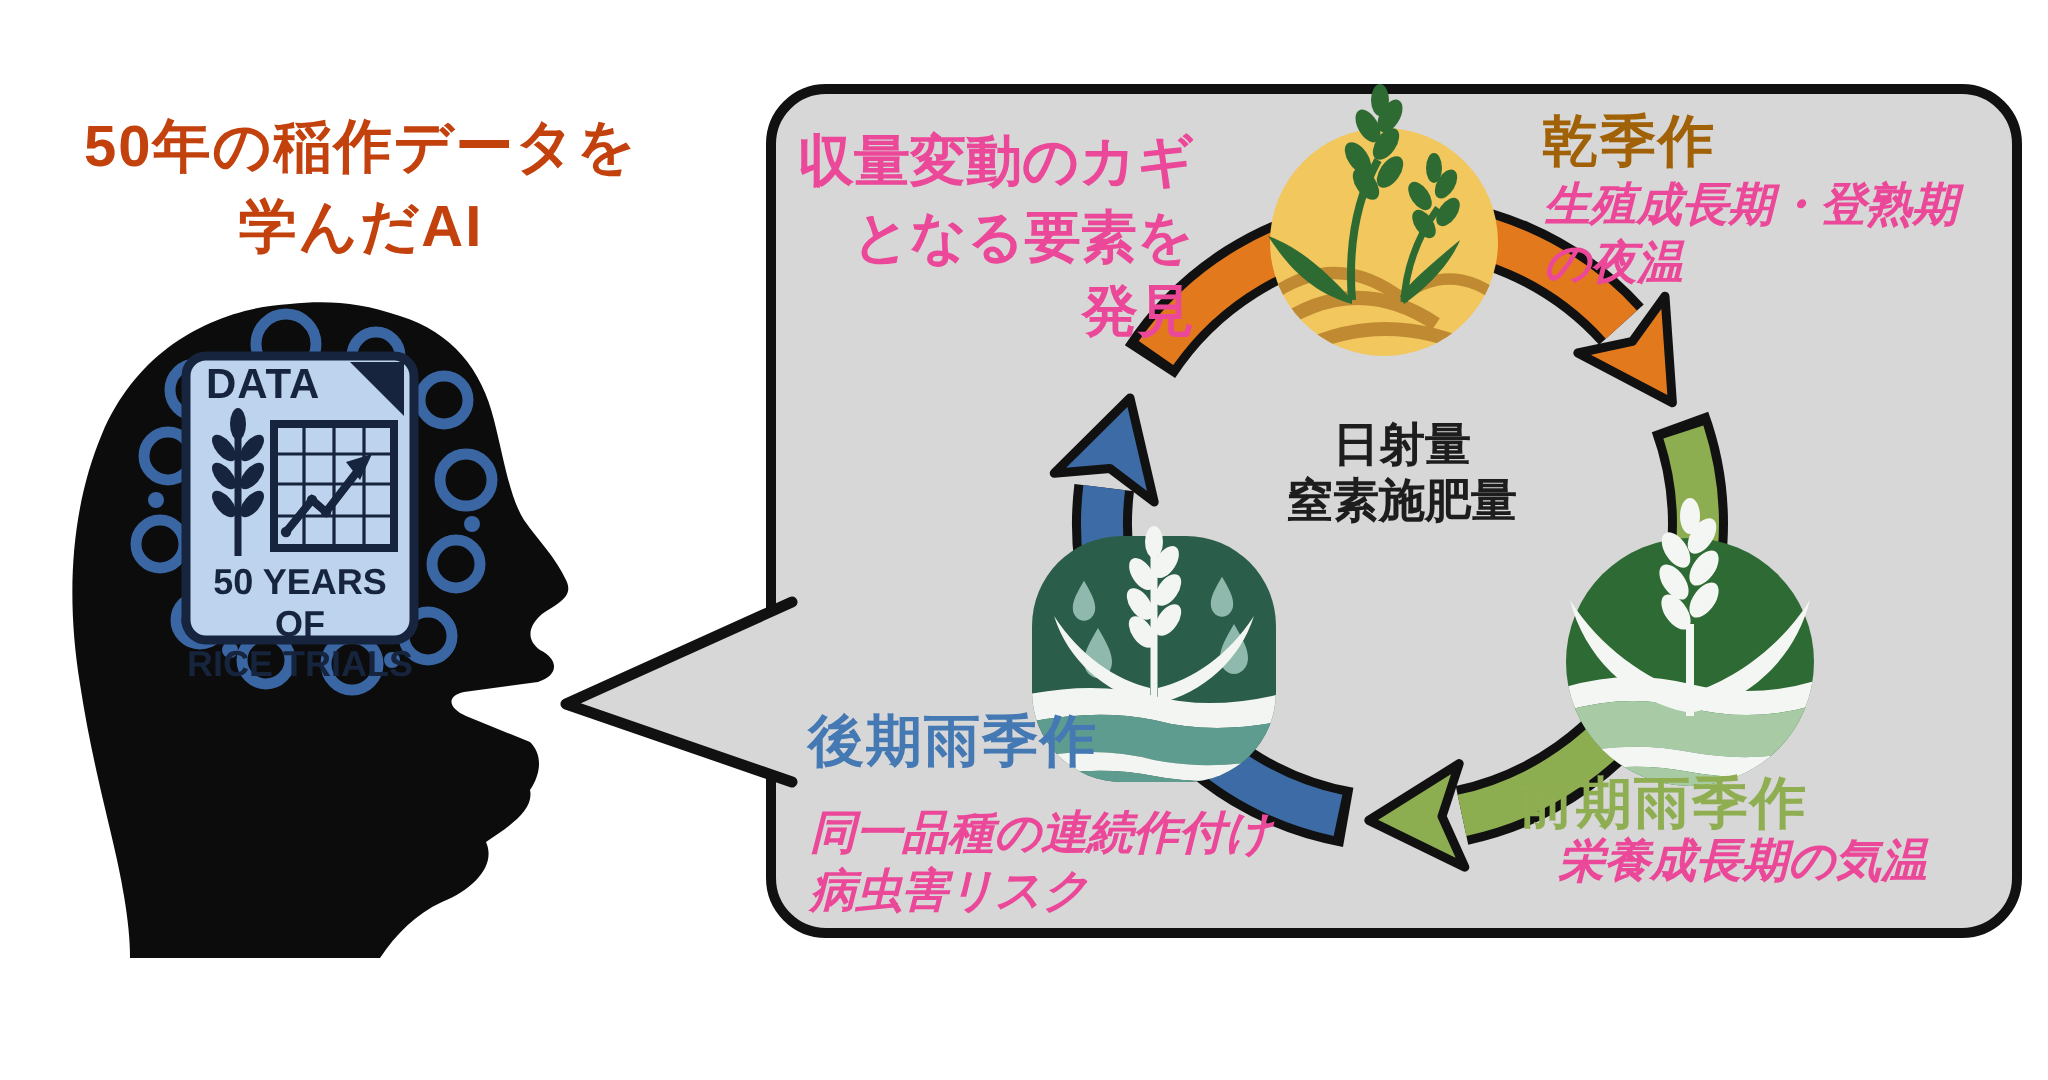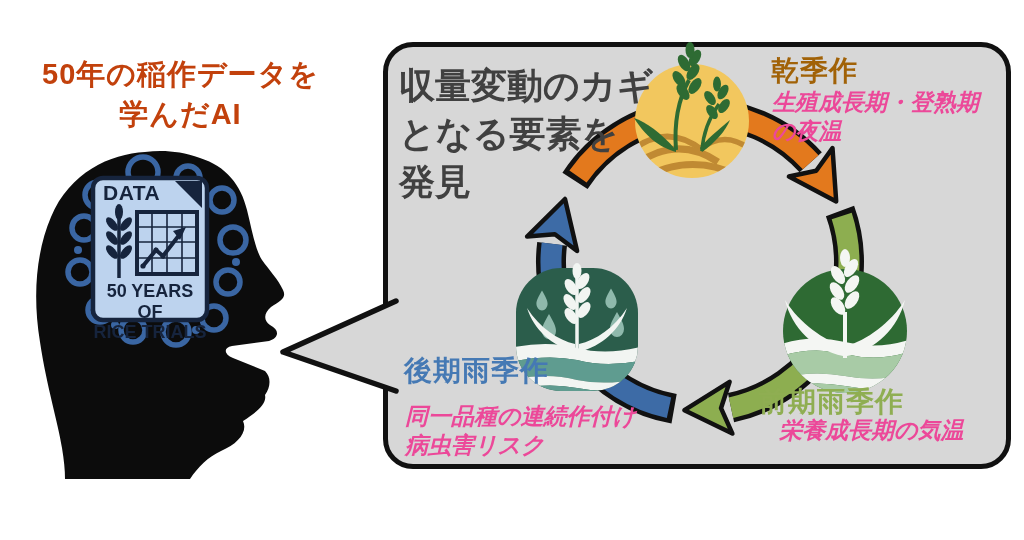--- a/index.html
+++ b/index.html
@@ -8,21 +8,21 @@
   .abs{position:absolute;}
   .pre{white-space:pre-line;}
   
   #bubble{left:383px;top:42px;width:628px;height:427px;background:#d7d7d7;
           border:5.5px solid #111;border-radius:30px;box-sizing:border-box;z-index:1;}
   #scene{left:0;top:0;width:1024px;height:540px;z-index:2;pointer-events:none;}
   .txt{z-index:3;}
   
   #left-title{left:18px;top:54px;width:325px;text-align:center;font-size:29px;
               font-weight:800;line-height:1.38;letter-spacing:1px;color:#c2410c;}
-  #bubble-title{left:399px;top:62px;font-size:36px;font-weight:800;line-height:1.34;color:#404040;}
+  #bubble-title{left:399px;top:62px;font-size:28px;font-weight:800;line-height:1.34;color:#ec4899;text-align:right;}
   .node-label{font-size:28px;font-weight:800;letter-spacing:1px;}
   .node-desc{font-size:23px;font-weight:600;line-height:1.28;color:#ec4899;font-style:italic;}
   #dry-label{left:771px;top:52px;color:#a16207;}
   #dry-desc{left:772px;top:88px;}
   #late-label{left:404px;top:352px;color:#4579b4;}
   #late-desc{left:405px;top:402px;}
   #early-label{left:759px;top:383px;color:#8fae52;}
   #early-desc{left:779px;top:416px;}
   #common{left:585px;top:204px;width:232px;text-align:center;}
   #common-title{font-size:30px;font-weight:800;color:#141414;}
@@ -228,20 +228,22 @@
 
 <div id="bubble-title" class="abs txt pre">収量変動のカギ
 となる要素を
 発見</div>
 
 <div id="dry-label" class="abs txt node-label">乾季作</div>
 <div id="dry-desc" class="abs txt node-desc pre">生殖成長期・登熟期
 の夜温</div>
 
 <div id="common" class="abs txt">
+  <div id="common-items" class="pre">日射量
+窒素施肥量</div>
 </div>
 
 <div id="early-label" class="abs txt node-label">前期雨季作</div>
 <div id="early-desc" class="abs txt node-desc">栄養成長期の気温</div>
 
 <div id="late-label" class="abs txt node-label">後期雨季作</div>
 <div id="late-desc" class="abs txt node-desc pre">同一品種の連続作付け
 病虫害リスク</div>
 
 </body></html>

